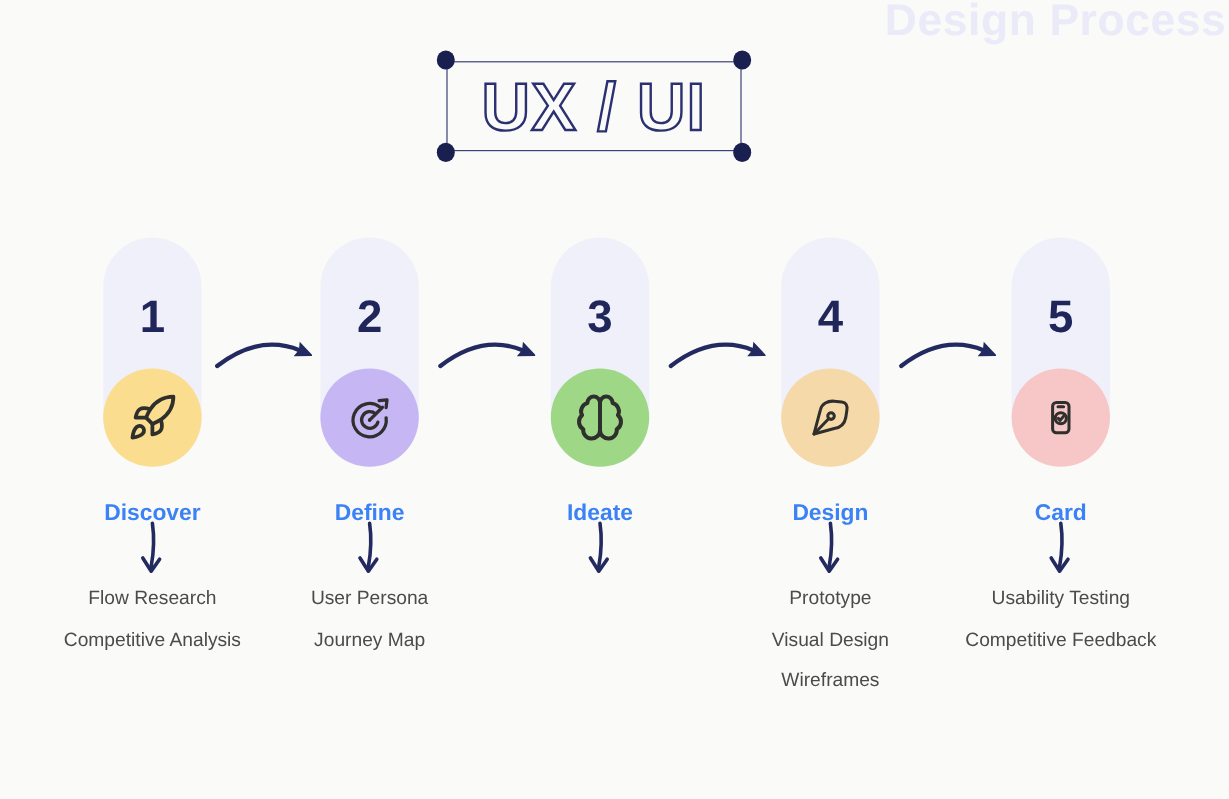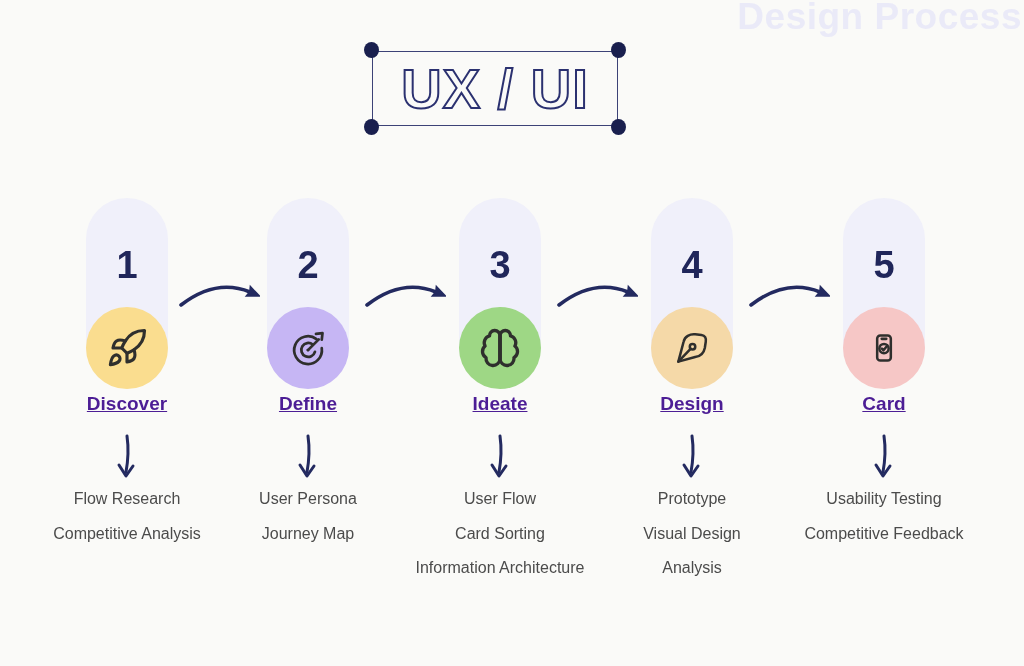--- a/index.html
+++ b/index.html
@@ -22,22 +22,22 @@
   .h-bl{left:-9px;bottom:-10px}.h-br{right:-9px;bottom:-10px}
 
   
   .col{position:absolute;top:0;width:200px;height:666px;text-align:center;}
   .pill{position:absolute;left:59px;top:198px;width:82px;height:190px;border-radius:41px;
         background:#f0f0fa;}
   .num{position:absolute;left:0;top:246px;width:100%;font-size:38px;font-weight:700;
        color:#20265a;line-height:1;}
   .circle{position:absolute;left:59px;top:307px;width:82px;height:82px;border-radius:50%;
           display:flex;align-items:center;justify-content:center;}
-  .step-label{position:absolute;left:0;top:393px;width:100%;font-size:19px;font-weight:700;
-              color:#4c1d95;text-decoration:underline;}
+  .step-label{position:absolute;left:0;top:417px;width:100%;font-size:19px;font-weight:700;
+              color:#3b82f6;}
   .down-arrow{position:absolute;left:89px;top:433px;}
   .items{position:absolute;left:-10px;top:482px;width:220px;}
   .item{font-size:16px;color:#4b4b4b;line-height:34.5px;white-space:nowrap;}
 
   .flow-arrow{position:absolute;top:276px;}
   .icon{stroke:#2f2f2d;fill:none;stroke-linecap:round;stroke-linejoin:round;}
 </style>
 </head>
 <body>
 
@@ -123,46 +123,41 @@
         <path d="M12 5a3 3 0 1 0-5.997.125 4 4 0 0 0-2.526 5.77 4 4 0 0 0 .556 6.588A4 4 0 1 0 12 18Z"></path>
         <path d="M12 5a3 3 0 1 1 5.997.125 4 4 0 0 1 2.526 5.77 4 4 0 0 1-.556 6.588A4 4 0 1 1 12 18Z"></path>
         <path d="M12 5v13"></path>
       </svg>
     </div>
     <div class="step-label">Ideate</div>
     <svg class="down-arrow" width="22" height="50" viewBox="0 0 22 50">
       <path d="M11,3 C13,17 12,28 10,39" stroke="#232a60" stroke-width="3" fill="none" stroke-linecap="round"></path>
       <path d="M3,32 L10,43 L17,33" stroke="#232a60" stroke-width="3" fill="none" stroke-linecap="round" stroke-linejoin="round"></path>
     </svg>
-    <div class="items">
-      <div class="item">User Flow</div>
-      <div class="item">Card Sorting</div>
-      <div class="item">Information Architecture</div>
-    </div>
   </div>
 
   <div class="col" style="left:592px">
     <div class="pill"></div>
     <div class="num">4</div>
     <div class="circle" style="background: rgb(245, 217, 168);">
       <svg class="icon" width="42" height="42" viewBox="0 0 40 40" stroke-width="2.4">
         <path d="M7,33 L12,14 C13,9 18,6.5 23,7 L29,7.6 C32.5,8 33.6,10.5 33.1,14 L32.2,20 C31.2,25 28,28 23,28.6 L7,33 Z"></path>
         <circle cx="20.5" cy="18.8" r="2.6"></circle>
         <path d="M7,33 L18.6,20.9"></path>
       </svg>
     </div>
     <div class="step-label">Design</div>
     <svg class="down-arrow" width="22" height="50" viewBox="0 0 22 50">
       <path d="M11,3 C13,17 12,28 10,39" stroke="#232a60" stroke-width="3" fill="none" stroke-linecap="round"></path>
       <path d="M3,32 L10,43 L17,33" stroke="#232a60" stroke-width="3" fill="none" stroke-linecap="round" stroke-linejoin="round"></path>
     </svg>
     <div class="items">
       <div class="item">Prototype</div>
       <div class="item">Visual Design</div>
-      <div class="item">Analysis</div>
+      <div class="item">Wireframes</div>
     </div>
   </div>
 
   <div class="col" style="left:784px">
     <div class="pill"></div>
     <div class="num">5</div>
     <div class="circle" style="background: rgb(246, 199, 198);">
       <svg class="icon" width="42" height="42" viewBox="0 0 40 40" stroke-width="2.4">
         <rect x="13.5" y="8" width="13" height="24" rx="3"></rect>
         <path d="M17.8,11.3 L22.2,11.3"></path>

